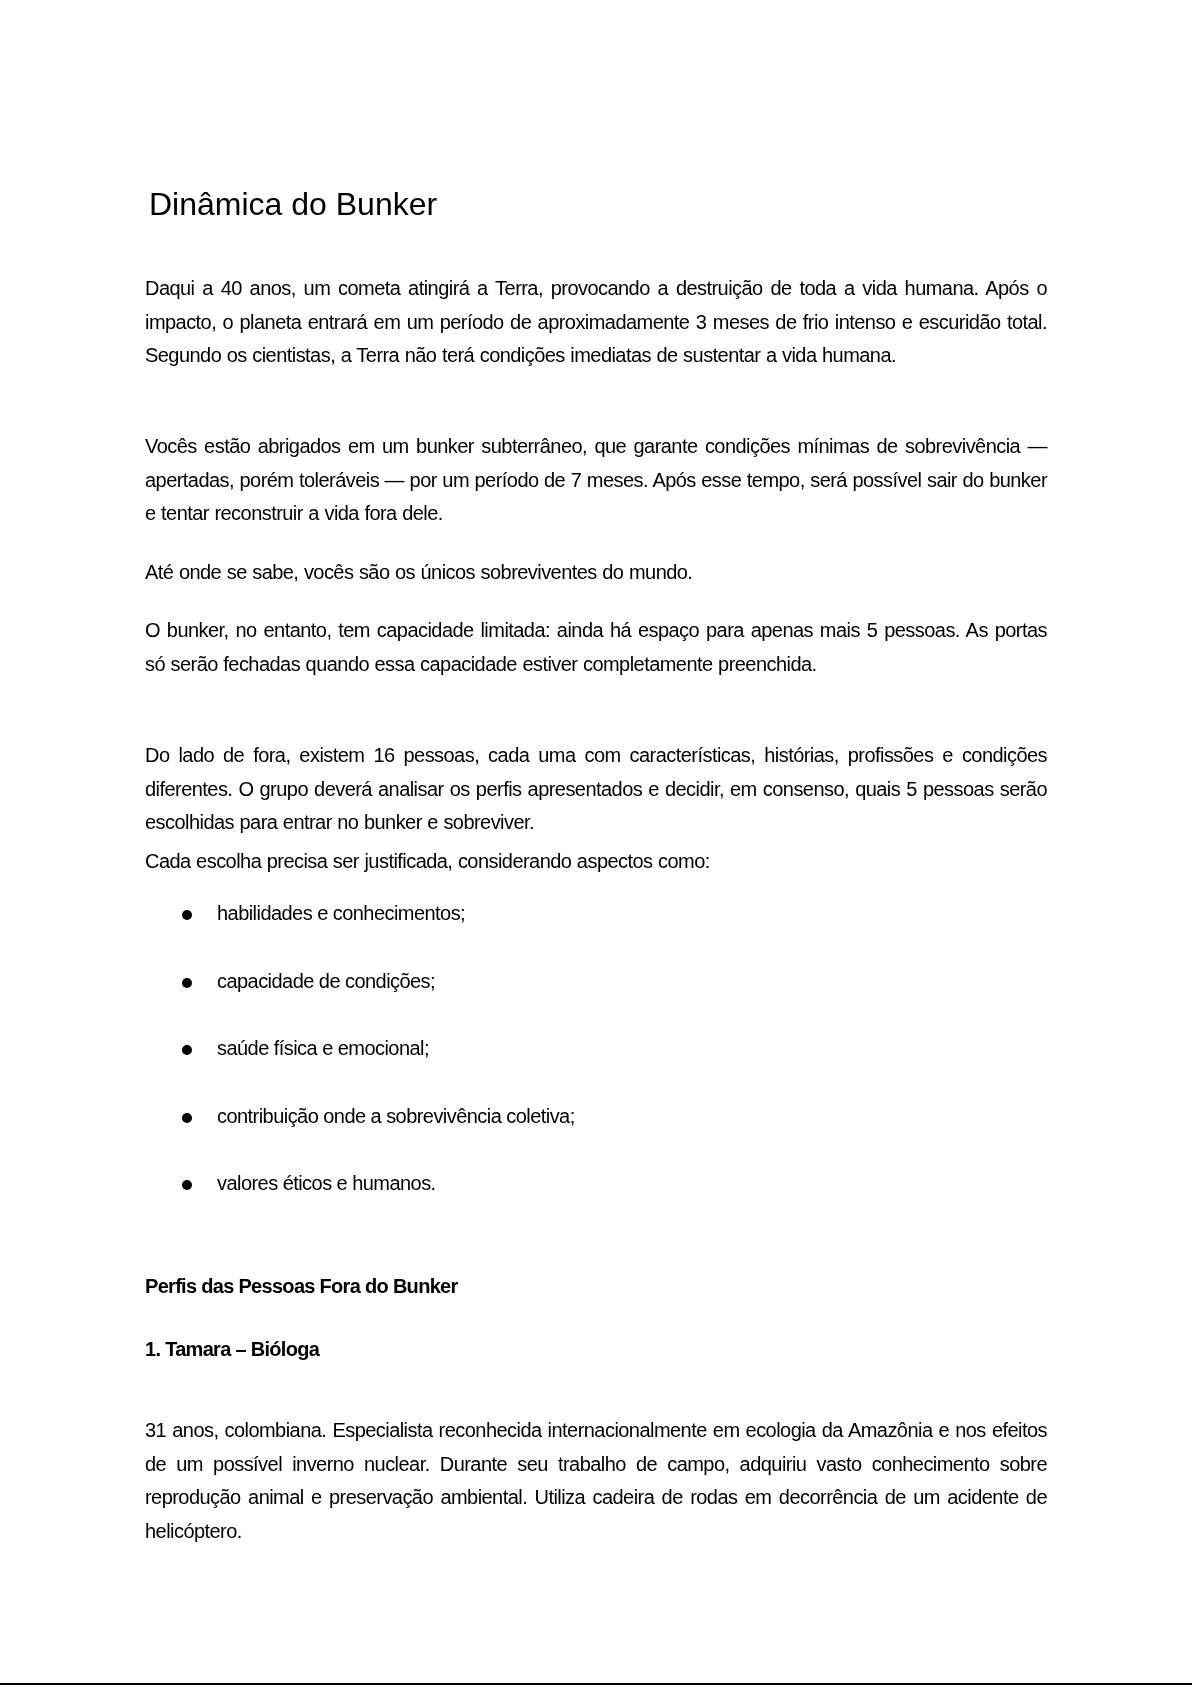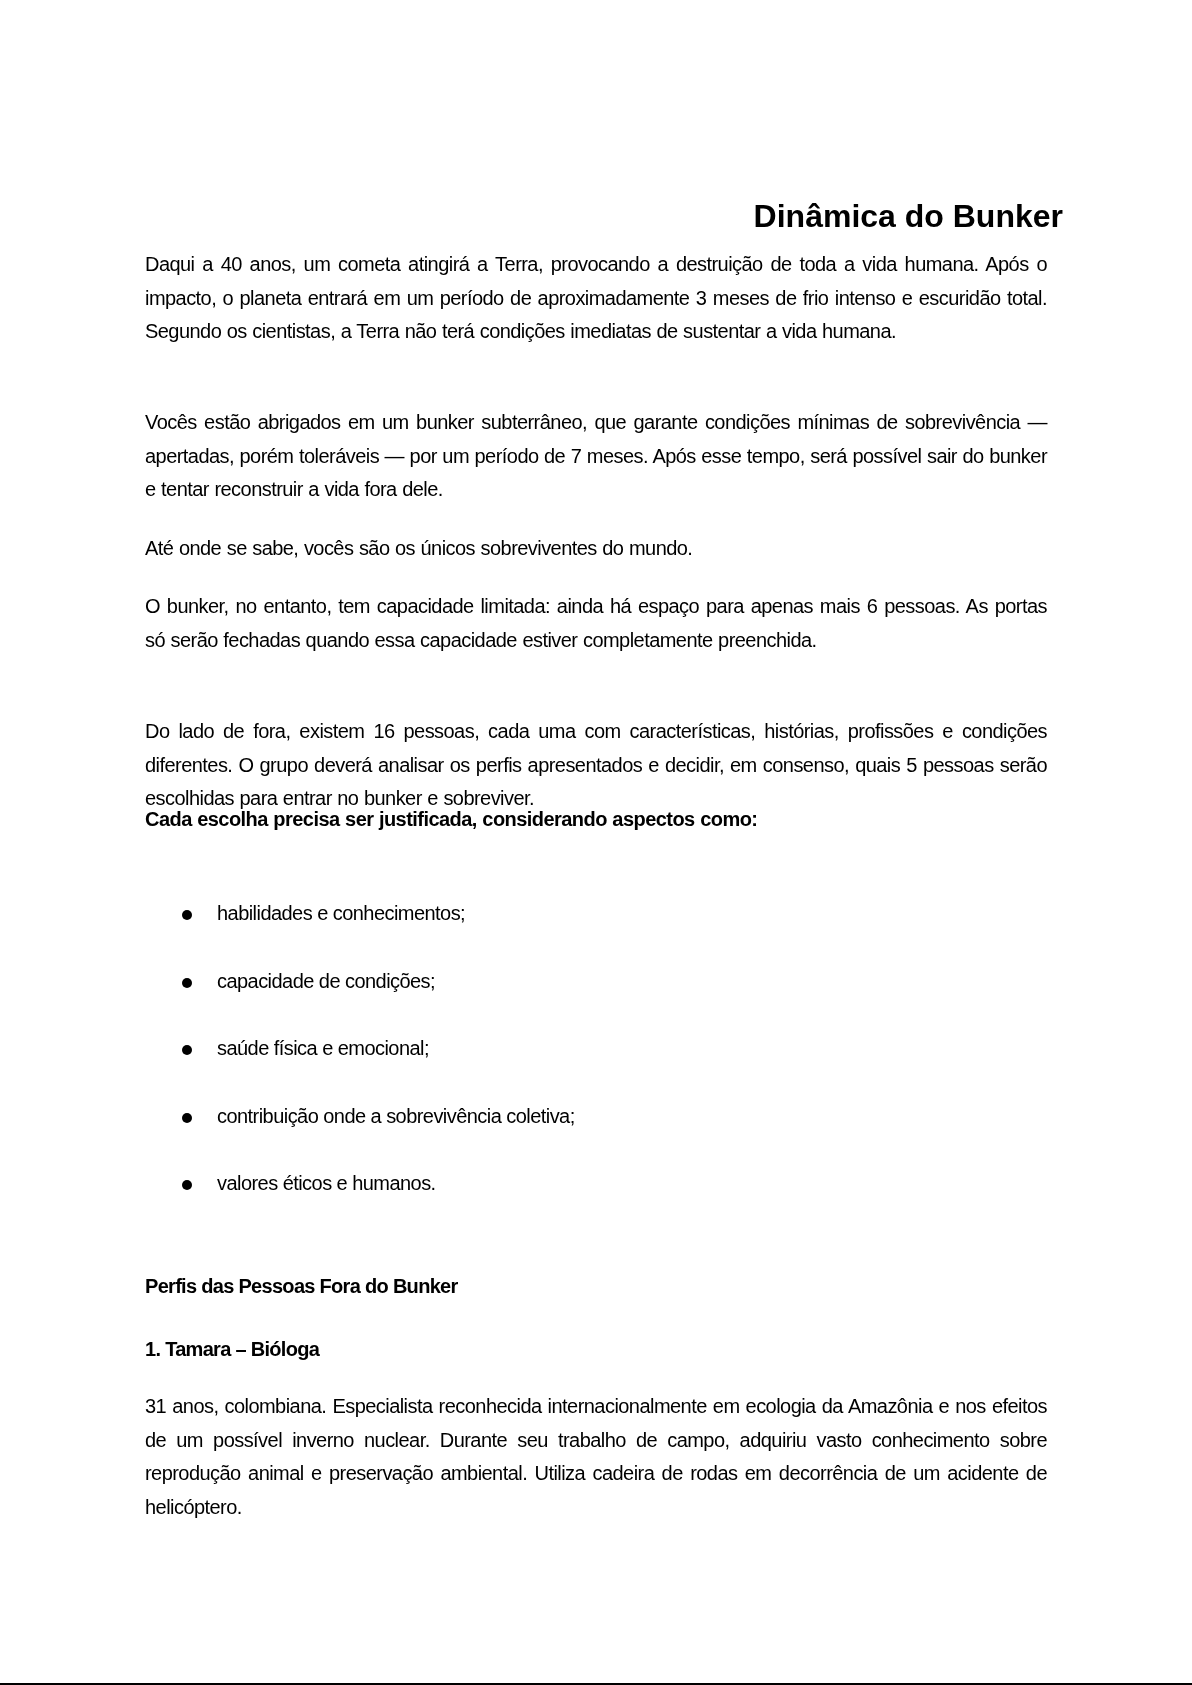--- a/index.html
+++ b/index.html
@@ -15,43 +15,43 @@
       position: absolute;
       left: 145px;
       top: 0;
       width: 902px;
     }
     .title {
       position: absolute;
       top: 178px;
       left: 0;
       width: 902px;
-      text-align: right;
+      text-align: left;
       font-family: "Liberation Sans", sans-serif;
-      font-weight: bold;
+      font-weight: normal;
       font-size: 32px;
       line-height: 44px;
-      margin: 16px;
+      margin: 4px;
     }
     .body-text {
       font-family: "Liberation Sans", sans-serif;
       font-size: 20px;
       line-height: 33.5px;
       text-align: justify;
       margin: 0;
       letter-spacing: -0.55px;
       word-spacing: 0.5px;
     }
-    .para { position: absolute; left: 0; width: 902px; }
+    .para { position: absolute; left: 0; width: 902px; margin-top: 24px; }
     .p1 { top: 248px; }
     .p2 { top: 406px; }
     .p3 { top: 532px; }
     .p4 { top: 590px; }
     .p5 { top: 715px; }
-    .p6 { top: 803px; font-weight: bold; }
+    .p6 { top: 821px; }
     .bullets {
       position: absolute;
       left: 0;
       top: 897px;
       width: 902px;
       margin: 0;
       padding: 0;
       list-style: none;
       text-align: right;
     }
@@ -114,21 +114,21 @@
 </head>
 <body>
 
 <div class="page">
 
   <h1 class="title">Dinâmica do Bunker</h1>
 
   <p class="body-text para p1">Daqui a 40 anos, um cometa atingirá a Terra, provocando a destruição de toda a vida humana. Após o impacto, o planeta entrará em um período de aproximadamente 3 meses de frio intenso e escuridão total. Segundo os cientistas, a Terra não terá condições imediatas de sustentar a vida humana.</p>
   <p class="body-text para p2">Vocês estão abrigados em um bunker subterrâneo, que garante condições mínimas de sobrevivência — apertadas, porém toleráveis — por um período de 7 meses. Após esse tempo, será possível sair do bunker e tentar reconstruir a vida fora dele.</p>
   <p class="body-text para p3">Até onde se sabe, vocês são os únicos sobreviventes do mundo.</p>
-  <p class="body-text para p4">O bunker, no entanto, tem capacidade limitada: ainda há espaço para apenas mais 6 pessoas. As portas só serão fechadas quando essa capacidade estiver completamente preenchida.</p>
+  <p class="body-text para p4">O bunker, no entanto, tem capacidade limitada: ainda há espaço para apenas mais 5 pessoas. As portas só serão fechadas quando essa capacidade estiver completamente preenchida.</p>
   <p class="body-text para p5">Do lado de fora, existem 16 pessoas, cada uma com características, histórias, profissões e condições diferentes. O grupo deverá analisar os perfis apresentados e decidir, em consenso, quais 5 pessoas serão escolhidas para entrar no bunker e sobreviver.</p>
   <p class="body-text para p6">Cada escolha precisa ser justificada, considerando aspectos como:</p>
 
   <ul class="bullets">
     <li class="bullet-item">
       <span class="bullet-dot"></span>
       <span class="bullet-text">habilidades e conhecimentos;</span>
     </li>
     <li class="bullet-item">
       <span class="bullet-dot"></span>

